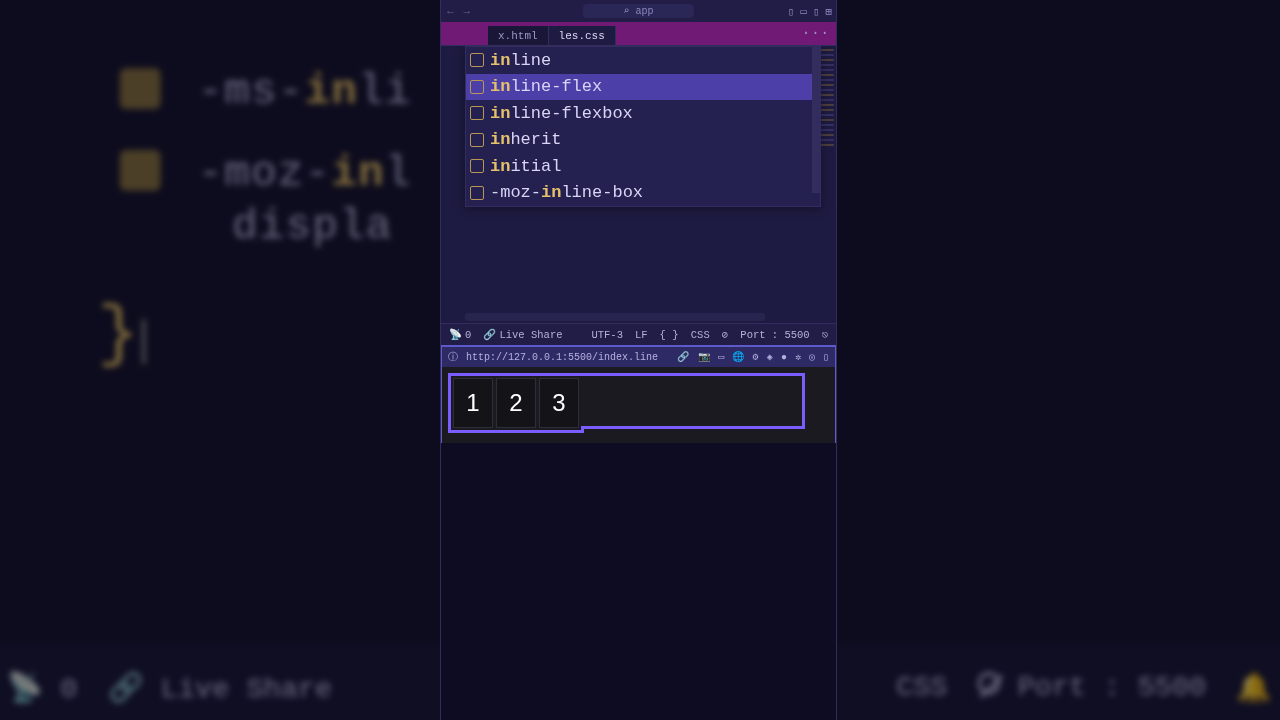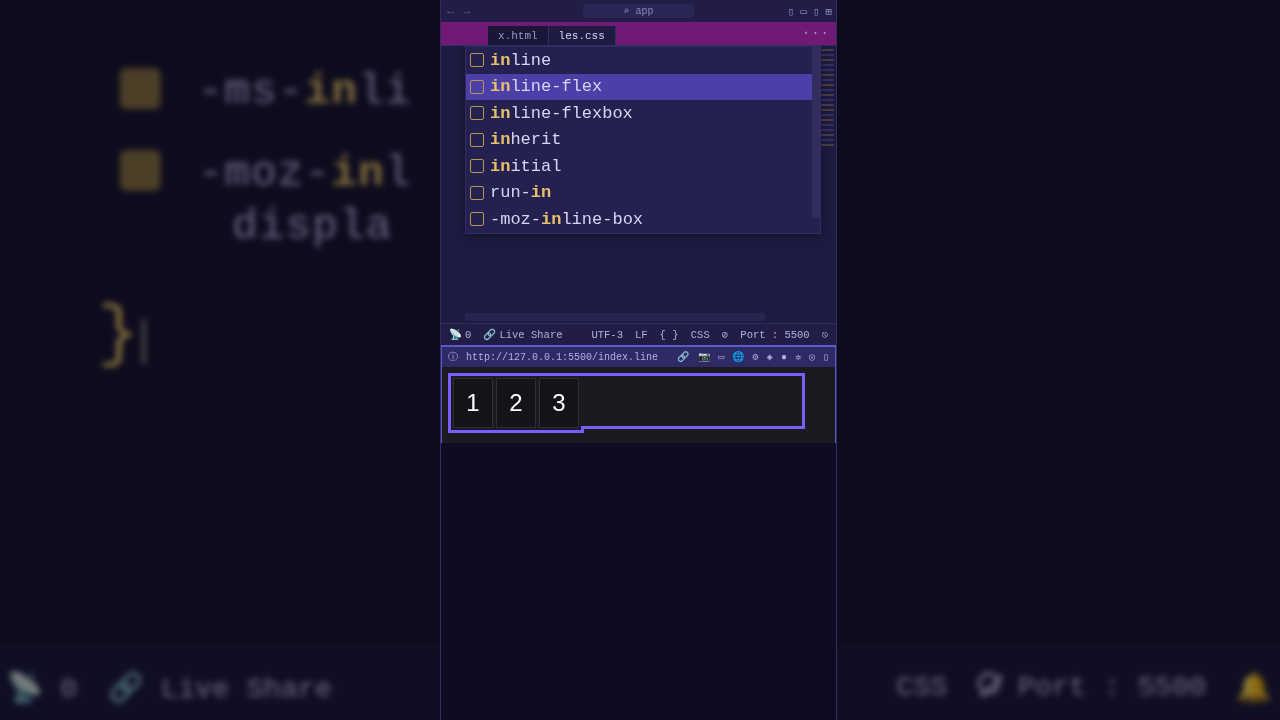--- a/index.html
+++ b/index.html
@@ -216,24 +216,20 @@
           <span class="ac-kind"></span>
           <span class="ac-label"><span class="match">in</span><span>line-flexbox</span></span>
         </div>
         <div class="ac-item">
           <span class="ac-kind"></span>
           <span class="ac-label"><span class="match">in</span><span>herit</span></span>
         </div>
         <div class="ac-item">
           <span class="ac-kind"></span>
           <span class="ac-label"><span class="match">in</span><span>itial</span></span>
-        </div>
-        <div class="ac-item">
-          <span class="ac-kind"></span>
-          <span class="ac-label"><span>run-</span><span class="match">in</span></span>
         </div>
         <div class="ac-item">
           <span class="ac-kind"></span>
           <span class="ac-label"><span>-moz-</span><span class="match">in</span><span>line-box</span></span>
         </div>
       </div>
 
     <div class="minimap">
       <div class="mm-line"></div>
         <div class="mm-line b"></div>

